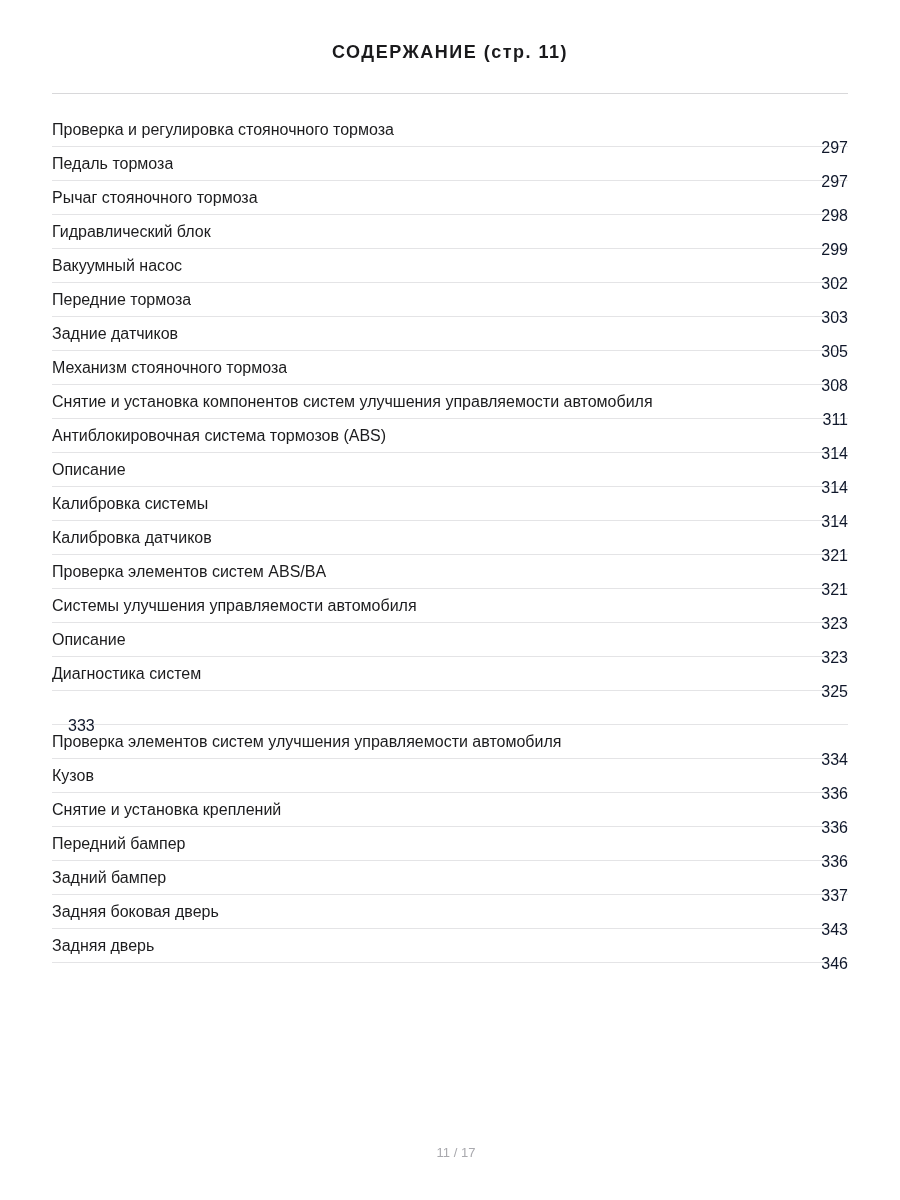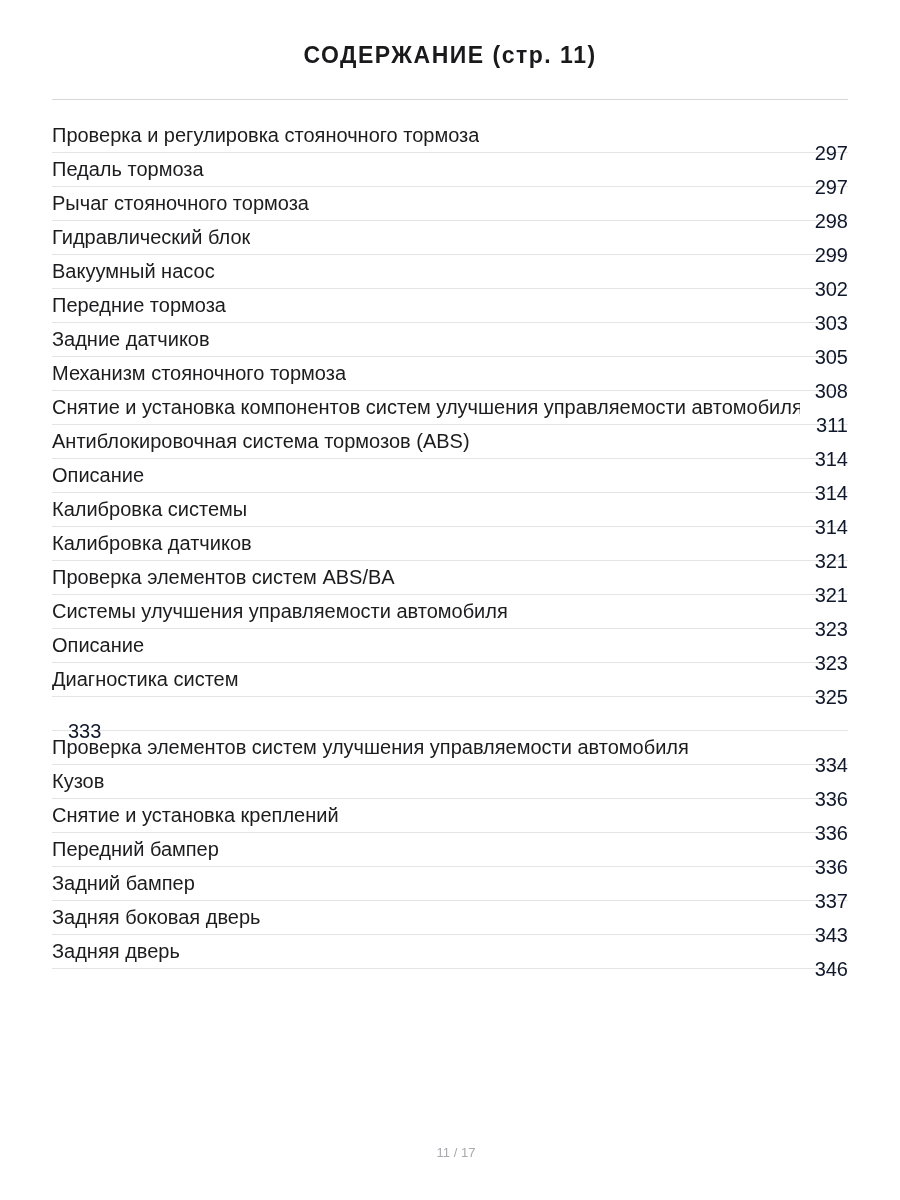--- a/index.html
+++ b/index.html
@@ -17,21 +17,21 @@
     width: 900px;
     height: 1200px;
     padding: 0 52px;
     background: #ffffff;
     overflow: hidden;
   }
 
   .page-title {
     margin-top: 42px;
     text-align: center;
-    font-size: 23px;
+    font-size: 18px;
     font-weight: bold;
     letter-spacing: 1.5px;
     color: #1a1a1c;
   }
 
   .top-rule {
     margin-top: 30px;
     border: none;
     border-top: 1px solid #d8d8da;
     height: 0;
@@ -40,21 +40,21 @@
   .toc-list {
     margin-top: 19px;
   }
 
   .toc-row {
     display: flex;
     justify-content: space-between;
     align-items: center;
     height: 34px;
     border-bottom: 1px solid #e4e4e6;
-    font-size: 20px;
+    font-size: 16px;
     cursor: pointer;
   }
 
   .toc-label {
     color: #1c1c1e;
     white-space: nowrap;
     overflow: hidden;
   }
 
   .toc-page {

